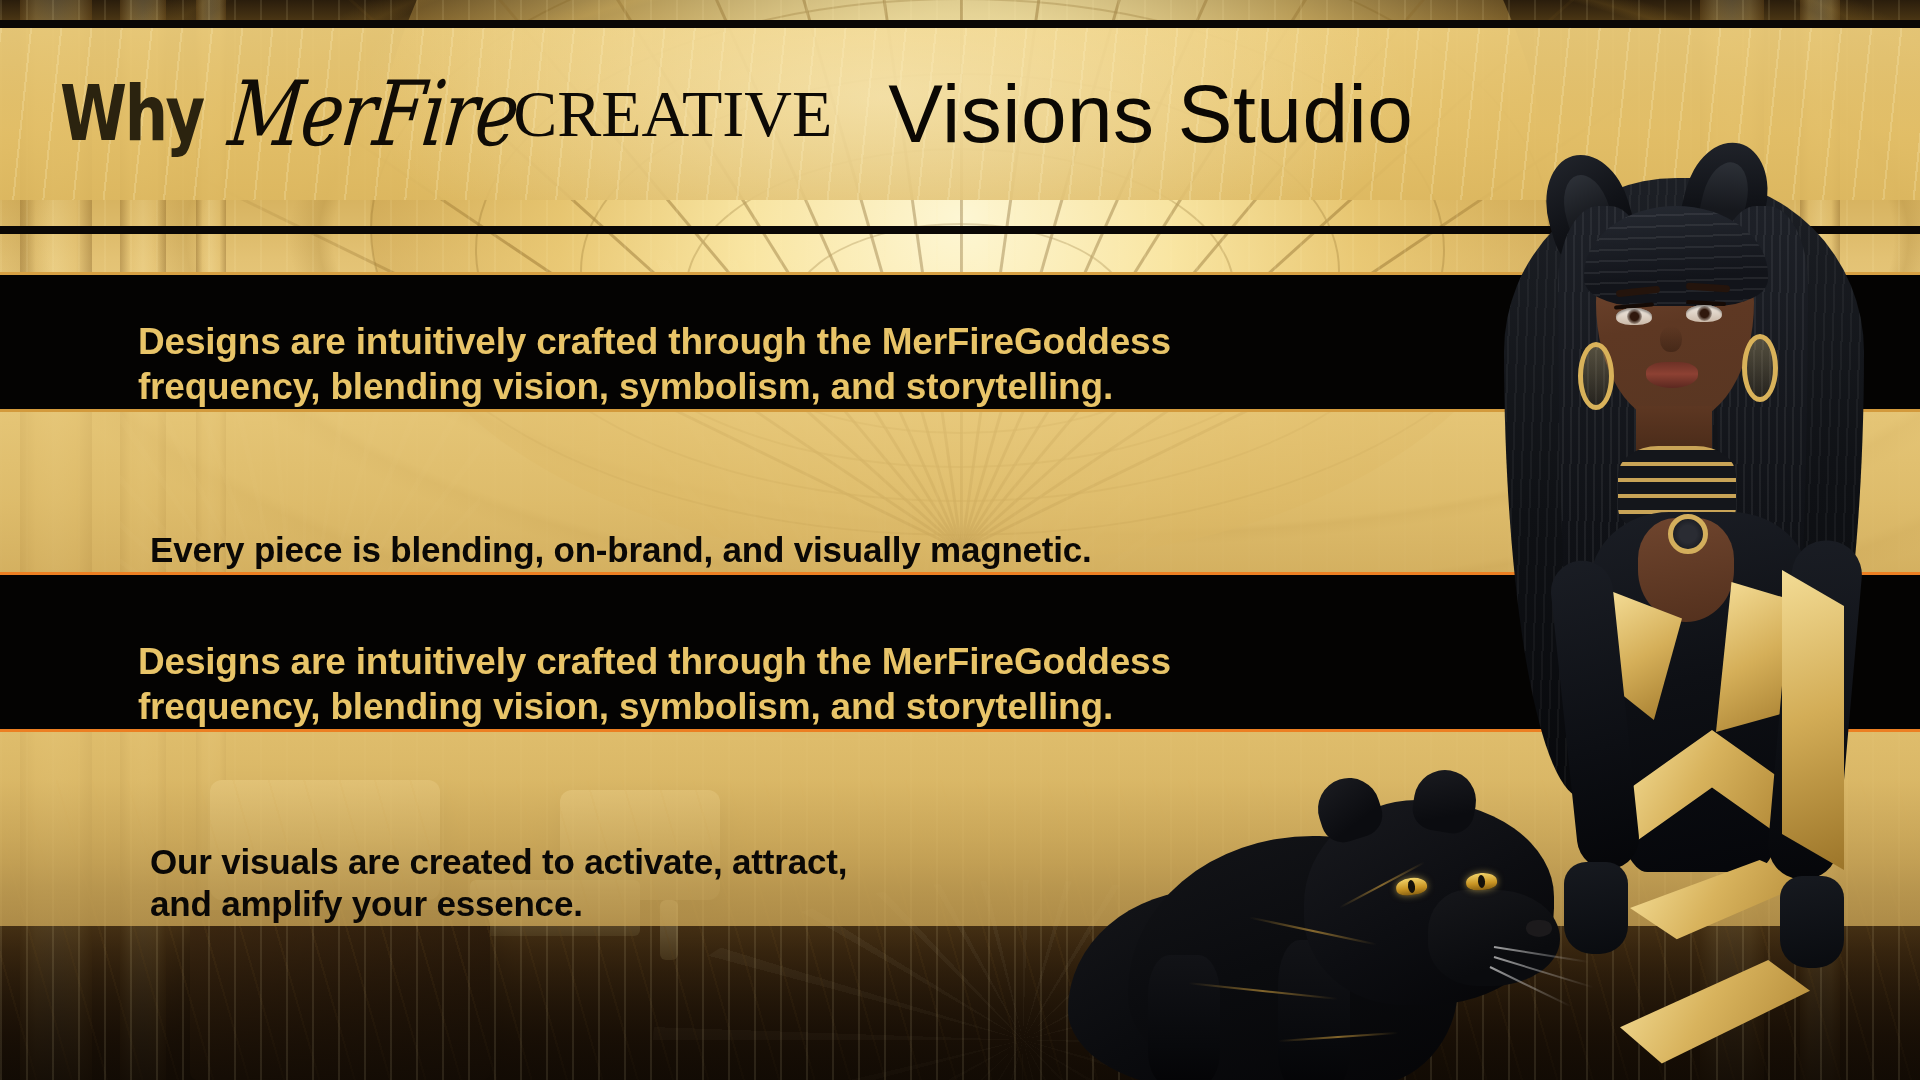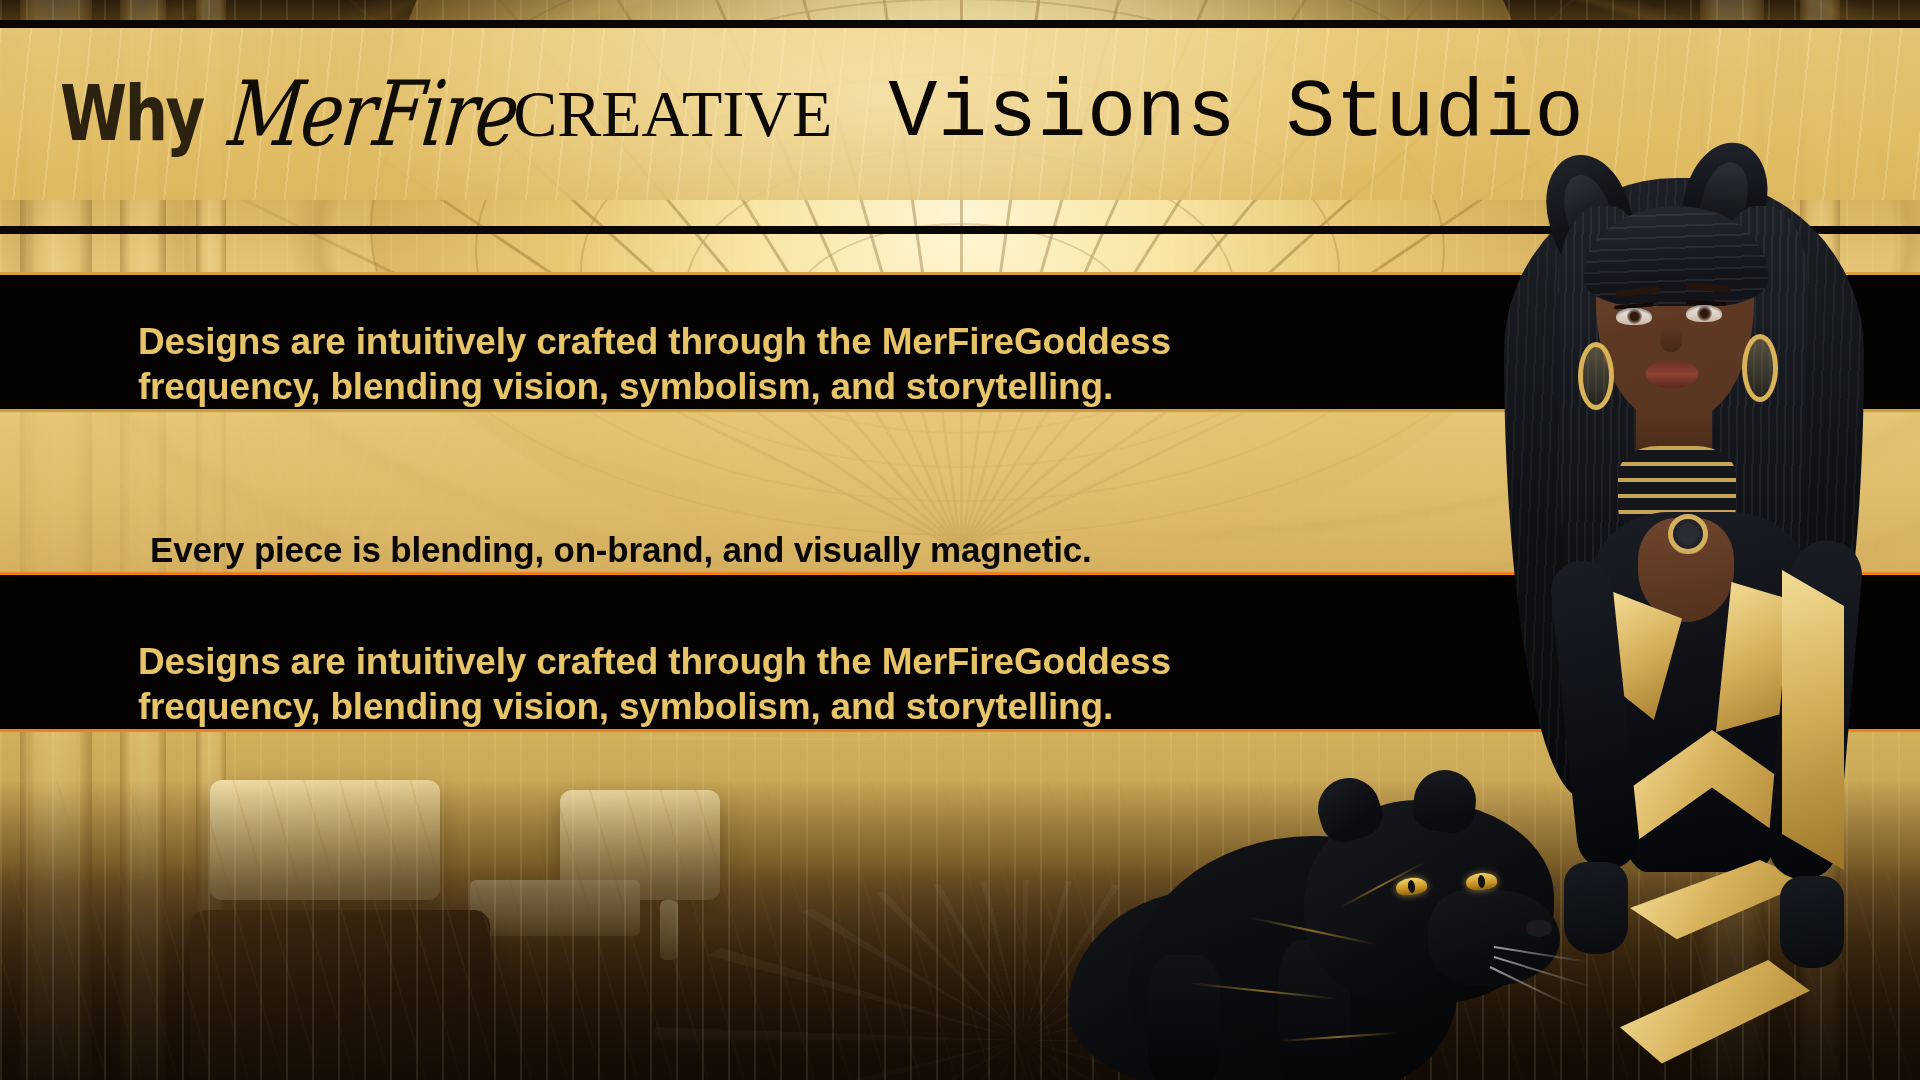--- a/index.html
+++ b/index.html
@@ -185,21 +185,21 @@
   }
   .t-creative {
     font-family:"Liberation Serif", serif;
     font-size:66px;
     color:#0d0a06;
     letter-spacing:0px;
     line-height:1;
     margin-left:-10px;
   }
   .t-visions {
-    font-family:Liberation Mono, monospace;
+    font-family:Liberation Sans, sans-serif;
     font-size:82px;
     color:#0b0804;
     letter-spacing:0.5px;
     line-height:1;
     margin-left:56px;
   }
 
   
   .band {
     position:absolute; left:0; width:100%;
@@ -487,20 +487,24 @@
 
   <div class="band band-gold" style="top:412px;height:160px;">
     <div class="band-text txt-dark">Every piece is blending, on-brand, and visually magnetic.</div>
   </div>
 
   <div class="band band-dark b3" style="top:572px;height:160px;">
     <div class="band-text txt-gold">Designs are intuitively crafted through the MerFireGoddess
 frequency, blending vision, symbolism, and storytelling.</div>
   </div>
 
+  <div class="band band-gold" style="top:732px;height:194px;">
+    <div class="band-text txt-dark">Our visuals are created to activate, attract,
+ and amplify your essence.</div>
+  </div>
 
   <div class="figure-layer">
 
     <div class="panther">
       <div class="p-haunch"></div>
       <div class="p-body"></div>
       <div class="p-leg" style="left:150px;top:200px;"></div>
       <div class="p-leg" style="left:20px;top:215px;height:130px;"></div>
       <div class="p-head"></div>
       <div class="p-ear l"></div>

